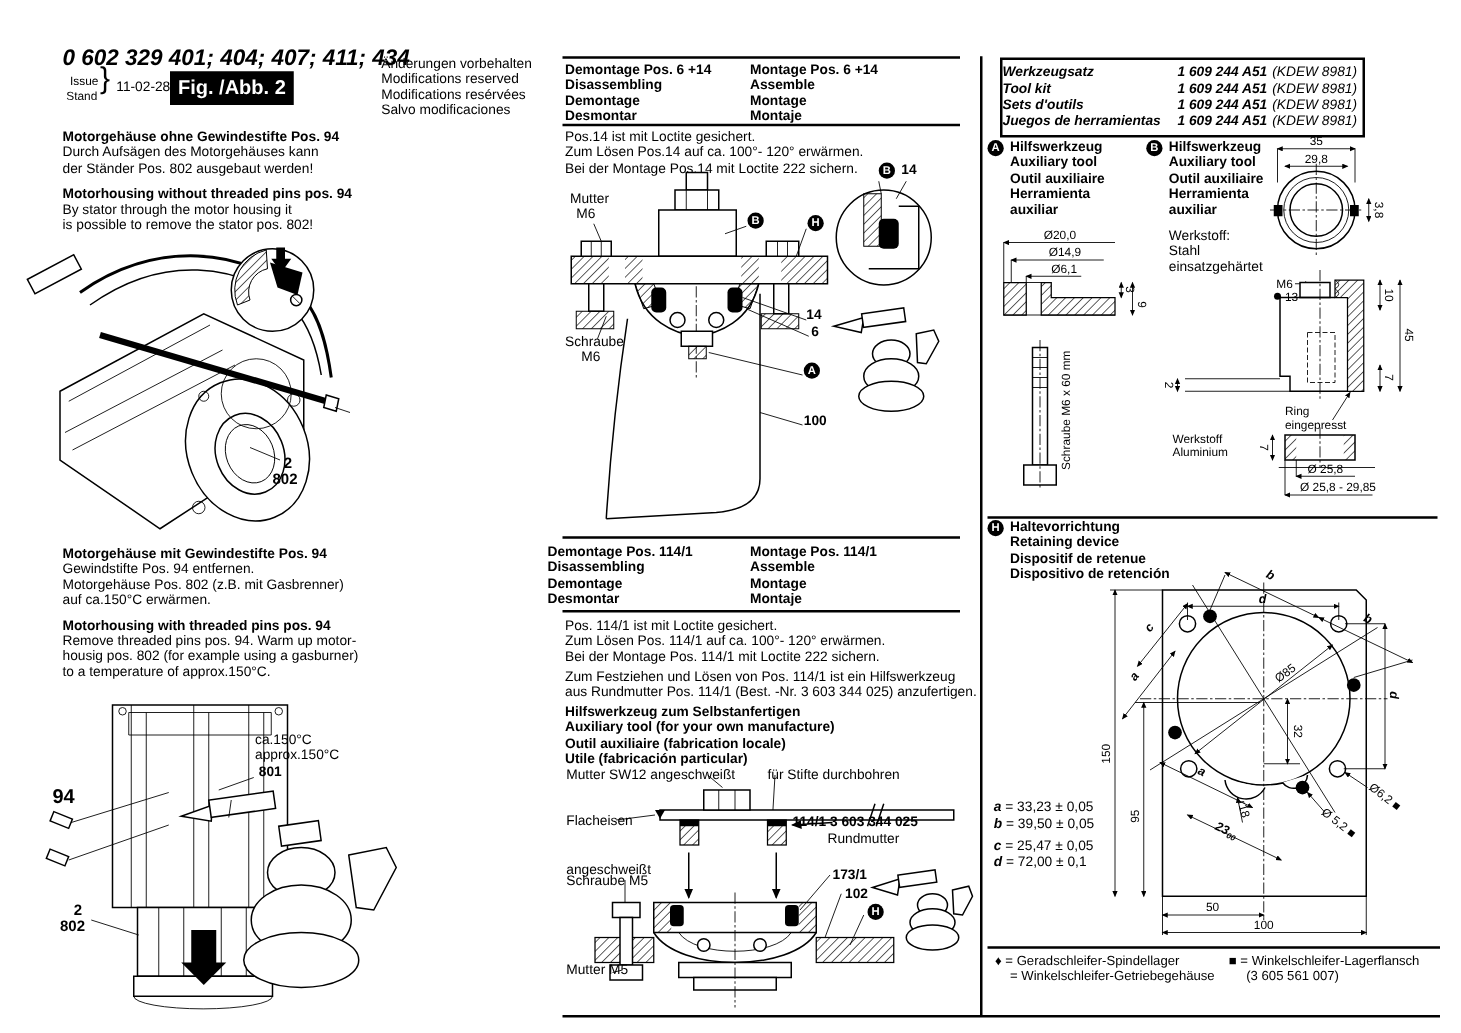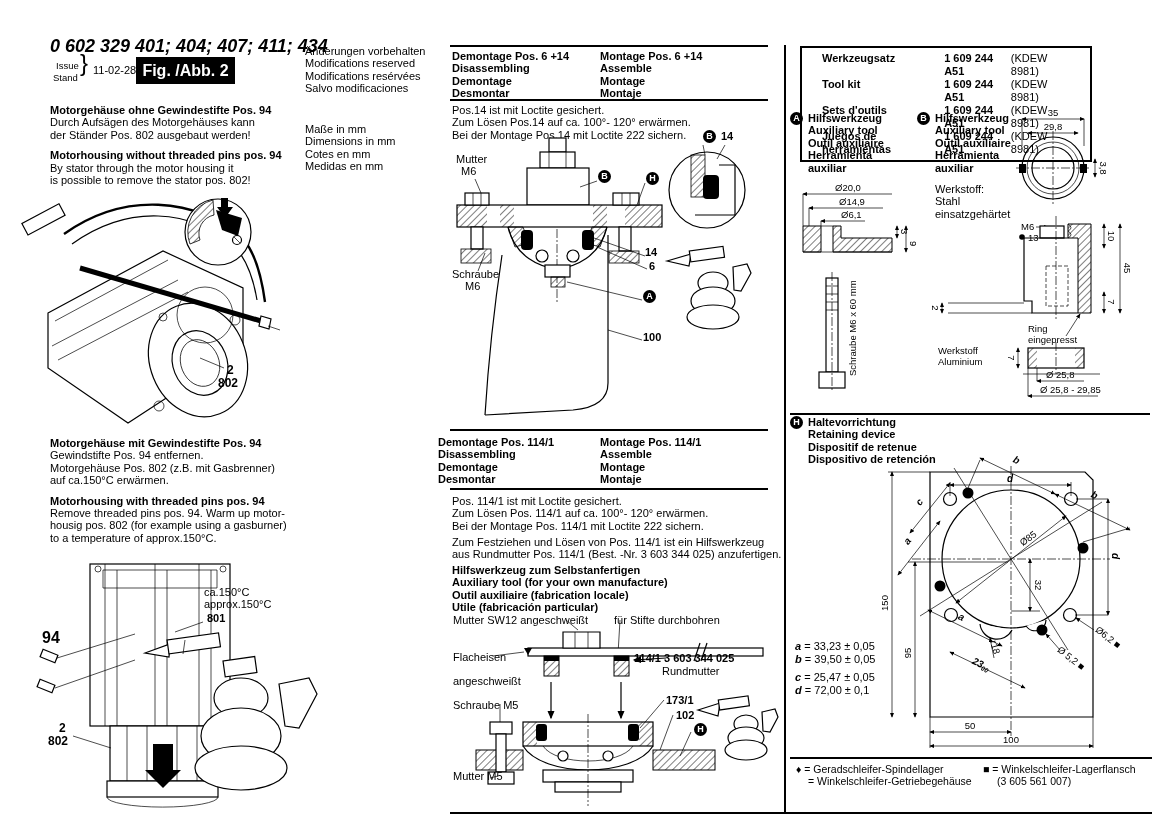--- a/index.html
+++ b/index.html
@@ -14,21 +14,21 @@
   .s12 { font-size:18px;font-style:italic; }
   .stack > div { line-height:12.4px; }
   .sp8 { height:8px; }
   .hr { position:absolute; background:#000; height:1.6px; }
   .vr { position:absolute; background:#000; width:1.6px; }
   .figbox { position:absolute; background:#000; color:#fff; font-weight:700;
             font-size:16px; text-align:center; line-height:27px; }
   .mk { position:absolute; width:13px; height:13px; background:#000; color:#fff;
         border-radius:50%; font-weight:700; font-size:9px; line-height:13px;
         text-align:center; }
-  .tbl { position:absolute; border:2px solid #000; padding:4px 20px; }
+  .tbl { position:absolute; border:2px solid #000; padding:4px 0;font-style:italic; }
   .tbl .row { display:flex; line-height:13px; font-size:11px; }
   .tbl .nm { font-weight:700; width:140px; }
   .tbl .no { font-weight:700; }
   .tbl .cd { font-weight:400; margin-left:4px; }
   svg { position:absolute; overflow:visible; }
   svg text { font-family:"Liberation Sans",sans-serif; fill:#000; }
   .ln  { stroke:#000; stroke-width:1.2; fill:none; }
   .lnf { stroke:#000; stroke-width:1.2; fill:#fff; }
   .thn { stroke:#000; stroke-width:0.7; fill:none; }
   .dsh { stroke:#000; stroke-width:0.7; fill:none; stroke-dasharray:9 2 2 2; }
@@ -46,26 +46,20 @@
   <div class="t s9" style="left:53px;top:72px">Stand</div>
   <div class="t" style="left:80px;top:57px;font-size:24px;font-weight:300">}</div>
   <div class="t" style="left:93px;top:64px">11-02-28</div>
   <div class="figbox" style="left:136px;top:57px;width:99px;height:27px">Fig. /Abb. 2</div>
 
   <div class="t stack" style="left:305px;top:45px">
     <div>Änderungen vorbehalten</div>
     <div>Modifications reserved</div>
     <div>Modifications resérvées</div>
     <div>Salvo modificaciones</div>
-  </div>
-  <div class="t stack" style="left:305px;top:123px">
-    <div>Maße in mm</div>
-    <div>Dimensions in mm</div>
-    <div>Cotes en mm</div>
-    <div>Medidas en mm</div>
   </div>
 
   <div class="t stack" style="left:50px;top:104px">
     <div class="b">Motorgehäuse ohne Gewindestifte Pos. 94</div>
     <div>Durch Aufsägen des Motorgehäuses kann</div>
     <div>der Ständer Pos. 802 ausgebaut werden!</div>
     <div class="sp8"></div>
     <div class="b">Motorhousing without threaded pins pos. 94</div>
     <div>By stator through the motor housing it</div>
     <div>is possible to remove the stator pos. 802!</div>
@@ -372,21 +366,21 @@
     <g>
       <polygon class="lnf" points="250,84 272,77 270,90"></polygon>
       <rect class="lnf" x="271" y="74" width="30" height="10" transform="rotate(-8 271 79)"></rect>
       <ellipse class="lnf" cx="298" cy="98" rx="12" ry="9"></ellipse>
       <ellipse class="lnf" cx="298" cy="112" rx="18" ry="11"></ellipse>
       <ellipse class="lnf" cx="298" cy="124" rx="21" ry="10"></ellipse>
       <path class="lnf" d="M314,86 L327,83 L330,91 L322,106 L315,105 Z"></path>
     </g>
   </svg>
   <div class="t" style="left:453px;top:651px">Flacheisen</div>
-  <div class="t" style="left:453px;top:675px">angeschweißt</div>
+  <div class="t" style="left:453px;top:690px">angeschweißt</div>
   <div class="t b" style="left:634px;top:652px">114/1 3 603 344 025</div>
   <div class="t" style="left:662px;top:665px">Rundmutter</div>
   <div class="t" style="left:453px;top:699px">Schraube M5</div>
   <div class="t b" style="left:666px;top:694px">173/1</div>
   <div class="t b" style="left:676px;top:709px">102</div>
   <div class="mk" style="left:694px;top:723px">H</div>
   <div class="t" style="left:453px;top:770px">Mutter M5</div>
 
   <div class="vr" style="left:784px;top:45px;height:767px"></div>
   <div class="hr" style="left:450px;top:812px;width:702px"></div>

